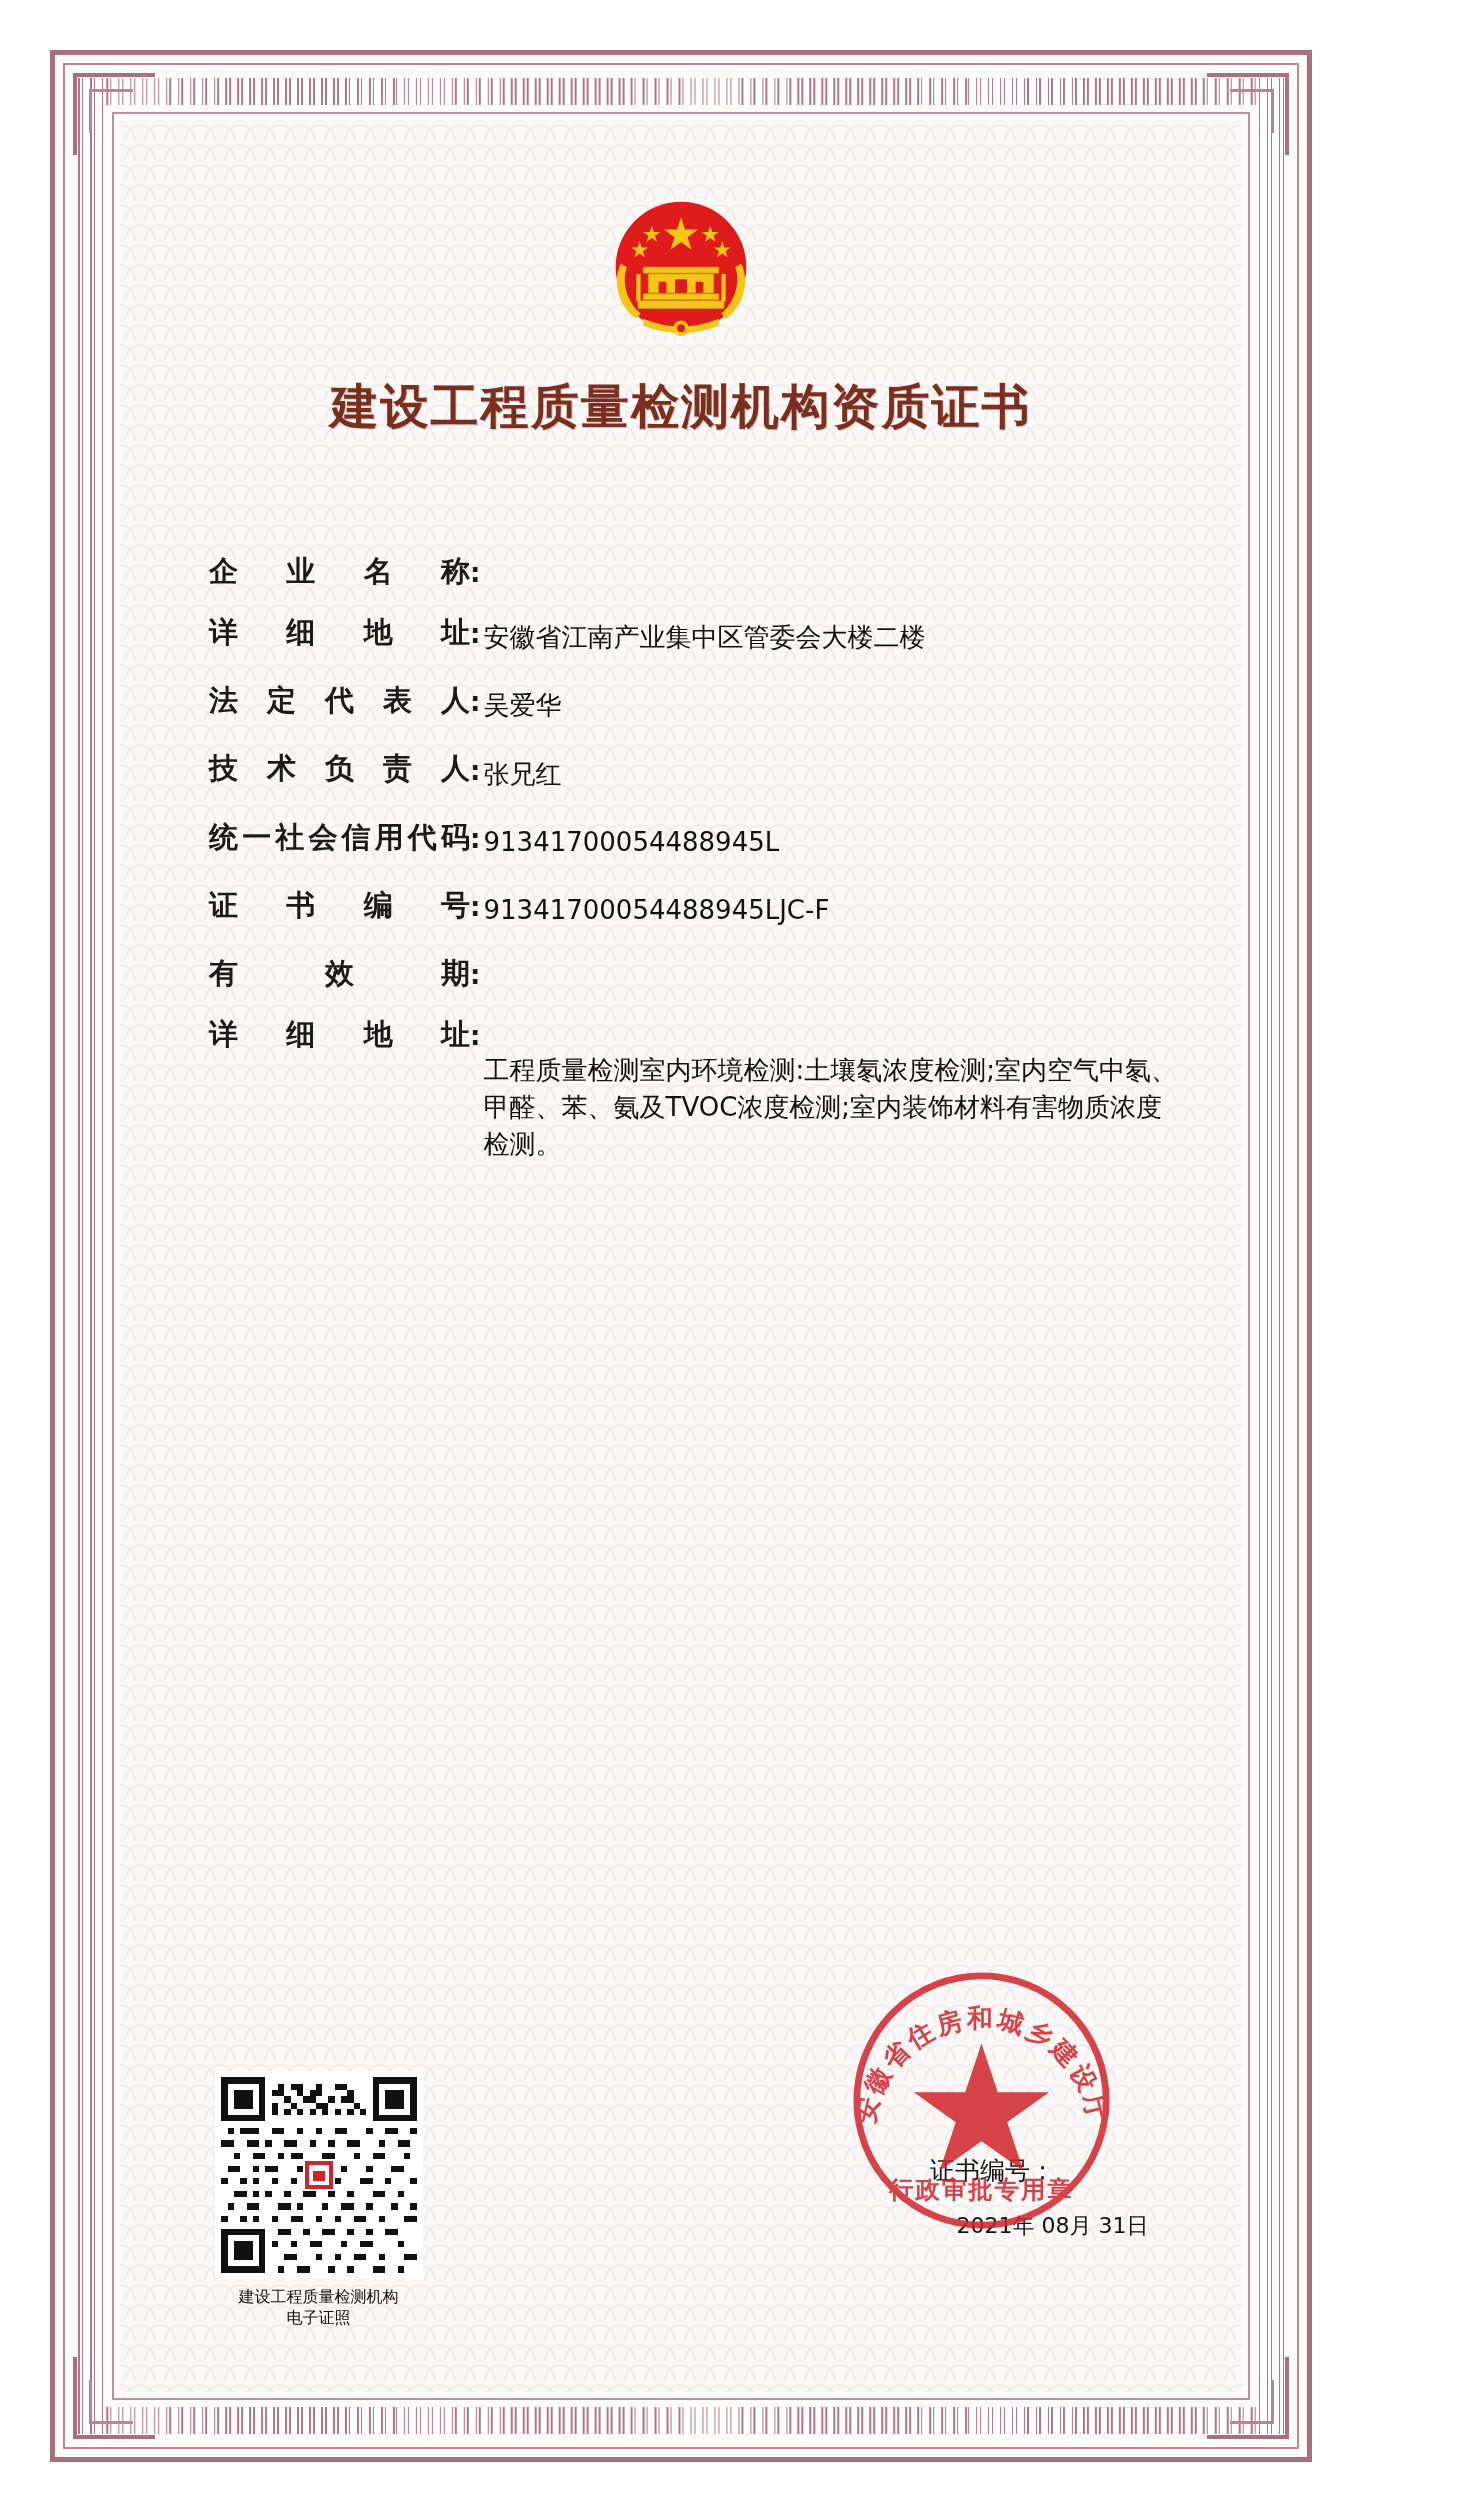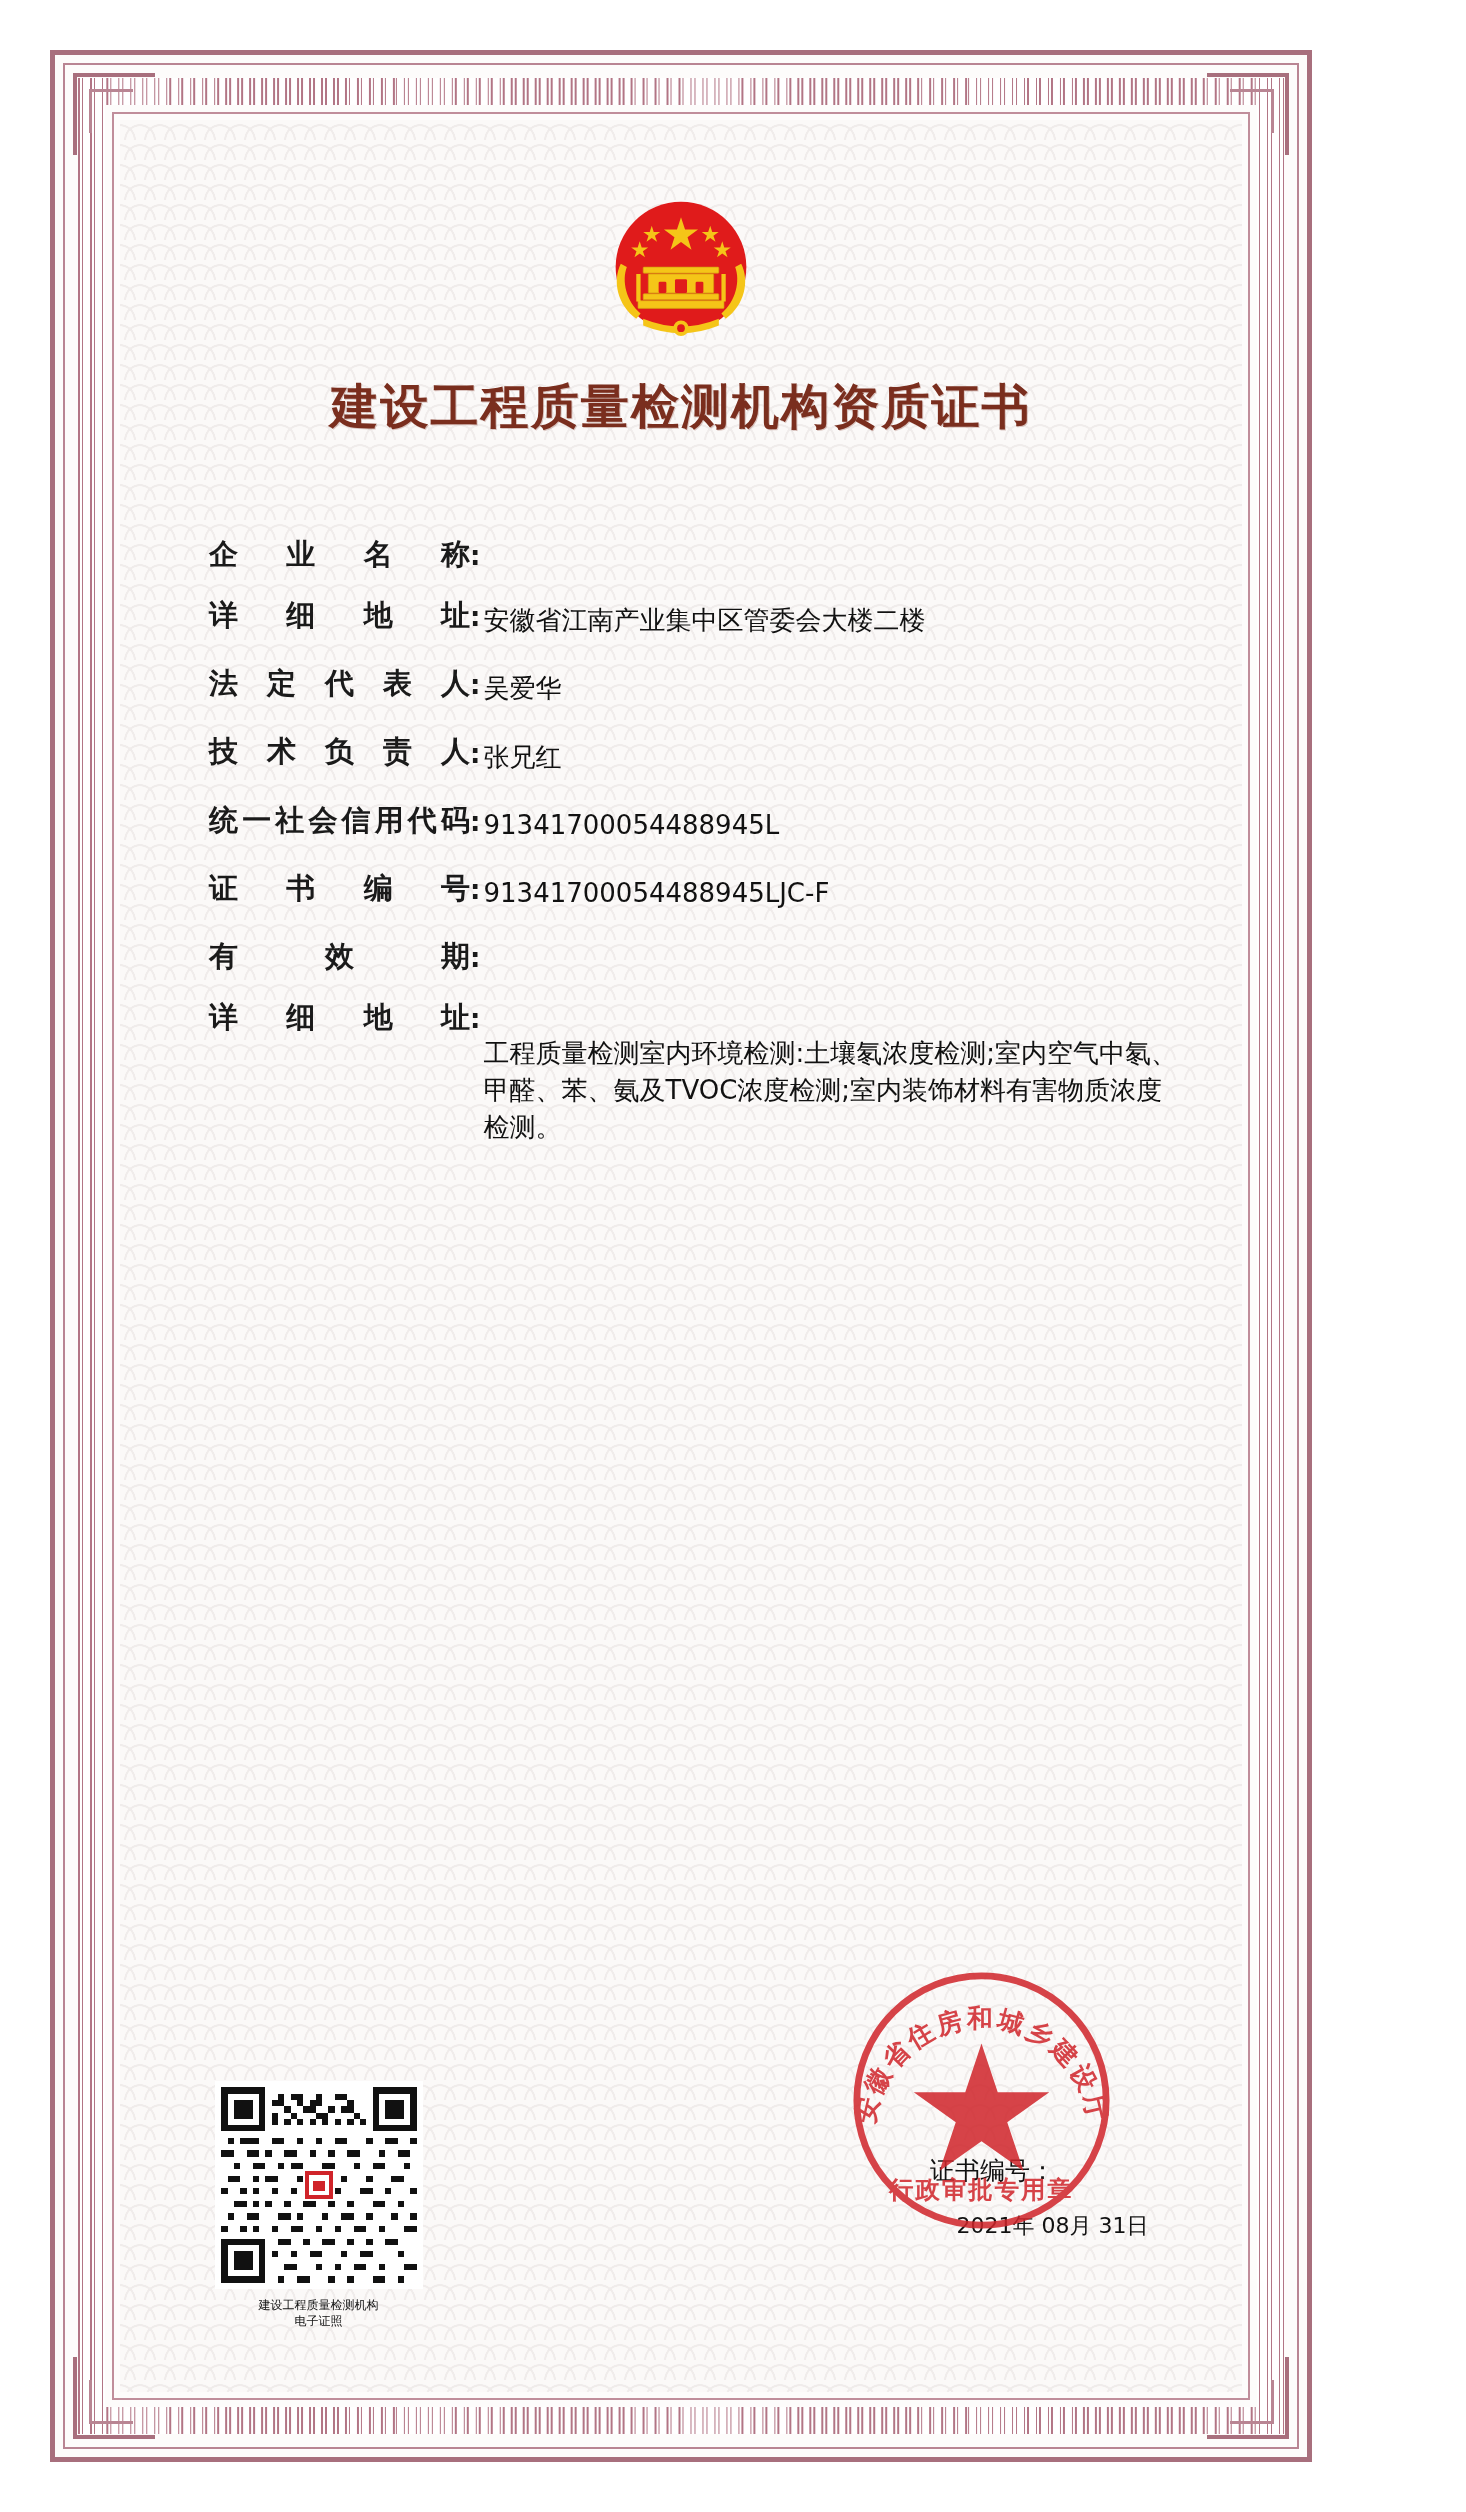--- a/index.html
+++ b/index.html
@@ -124,21 +124,21 @@
     letter-spacing: 2.1px;
     color: #7a2e1e;
     text-shadow: 1px 1px 0 rgba(122,46,30,0.25);
   }
 
   
   .fields {
     position: absolute;
     left: 89px;
     right: 63px;
-    top: 417px;
+    top: 434px;
   }
   .row {
     display: flex;
     align-items: flex-start;
     margin-bottom: 27px;
   }
   .row .label {
     width: 261px;
     flex: 0 0 261px;
     font-size: 29px;
@@ -185,21 +185,21 @@
     text-align: center;
   }
   .qr {
     width: 208px;
     height: 208px;
     image-rendering: pixelated;
     background: #ffffff;
   }
   .qr-caption {
     margin-top: 5.2px;
-    font-size: 12px;
+    font-size: 16px;
     line-height: 1.35;
     color: #111;
   }
 
   
   .issuer-block {
     position: absolute;
     right: 78px;
     bottom: 151px;
     width: 625px;

